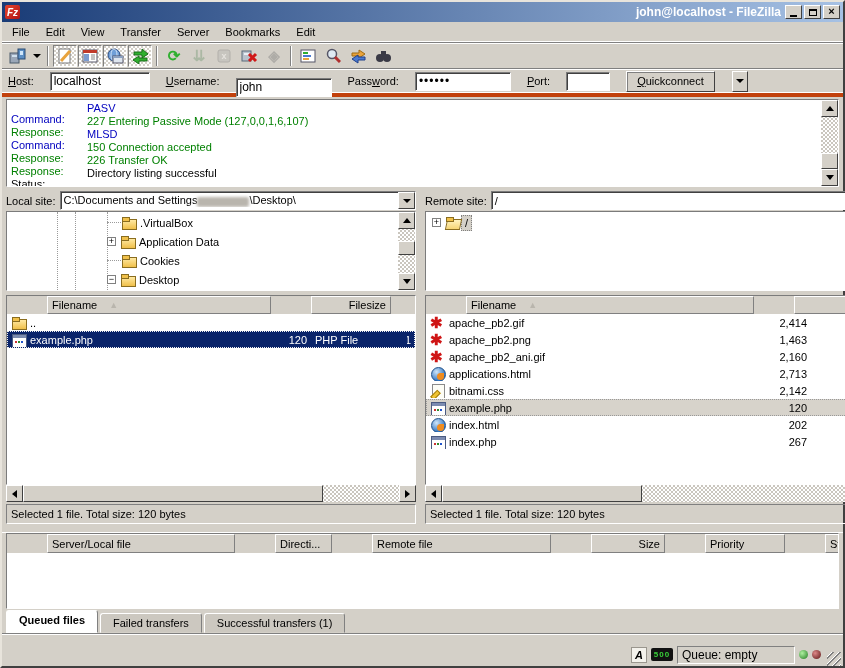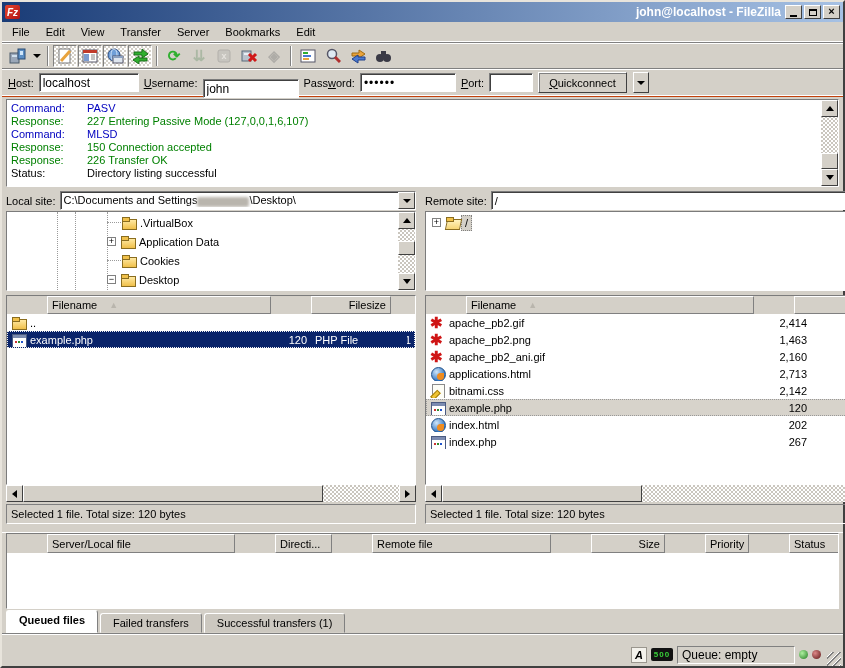--- a/index.html
+++ b/index.html
@@ -28,32 +28,32 @@
     background-image:linear-gradient(45deg,#fff 25%,transparent 25%,transparent 75%,#fff 75%),linear-gradient(45deg,#fff 25%,transparent 25%,transparent 75%,#fff 75%);
     background-size:4px 4px; background-position:0 0,2px 2px; }
   .tbtn.disabled { opacity:.4; filter:grayscale(70%); }
   .drop { width:13px; height:22px; display:flex; align-items:center; justify-content:center; }
   .arr-d { width:0; height:0; border:4px solid transparent; border-top:4px solid #000; margin-top:4px; }
   .ico { display:inline-block; position:relative; }
   .ico svg { display:block; }
   .glyph { font-size:15px; font-weight:bold; line-height:1; }
 
   
-  .qc { height:28px; display:flex; align-items:center; padding:0 6px; gap:5px; border-bottom:1px solid #c2410c; box-shadow:0 -1px 0 #fff inset; flex:none; }
+  .qc { height:28px; display:flex; align-items:center; padding:0 6px; gap:16px; border-bottom:4px solid #c2410c; box-shadow:0 -1px 0 #fff inset; flex:none; }
   .qc label { white-space:nowrap; }
   .field { background:#fff; border:1px solid; border-color:#7b7b7b #fff #fff #7b7b7b; box-shadow:inset 1px 1px 0 #404040; height:19px; padding:1px 3px; font-family:"Liberation Sans",sans-serif; font-size:12px; }
   .f-host{width:100px;} .f-user{width:96px;margin-top:12px;} .f-pass{width:96px; letter-spacing:1px;} .f-port{width:44px;}
   .qc-btn { height:21px; padding:0 10px; background:#d4d0c8; border:1px solid; border-color:#fff #404040 #404040 #fff; box-shadow:1px 1px 0 #808080 inset; font-size:11px; }
   .qc-drop { width:16px; height:21px; background:#d4d0c8; border:1px solid; border-color:#fff #404040 #404040 #fff; display:flex; align-items:center; justify-content:center; margin-left:1px; }
 
   
   .log { height:88px; margin:2px 4px 0 4px; background:#fff; border:1px solid; border-color:#7b7b7b #fff #fff #7b7b7b; display:flex; flex:none; }
   .log-lines { flex:1; padding:2px 4px; overflow:hidden; }
   .log-line { display:flex; height:13px; line-height:13px; white-space:nowrap; }
-  .log-label { width:76px; flex:none; }
+  .log-label { width:76px; flex:none;margin-top:11px; }
   .lt-command { color:#0000bf; } .lt-response { color:#008000; } .lt-status { color:#000; }
 
   
   .sb-v { width:17px; flex:none; display:flex; flex-direction:column;
     background-image:linear-gradient(45deg,#fff 25%,transparent 25%,transparent 75%,#fff 75%),linear-gradient(45deg,#fff 25%,transparent 25%,transparent 75%,#fff 75%);
     background-size:4px 4px; background-position:0 0,2px 2px; background-color:#cac6be; }
   .sb-h { height:17px; display:flex; flex:none;
     background-image:linear-gradient(45deg,#fff 25%,transparent 25%,transparent 75%,#fff 75%),linear-gradient(45deg,#fff 25%,transparent 25%,transparent 75%,#fff 75%);
     background-size:4px 4px; background-position:0 0,2px 2px; background-color:#cac6be; }
   .sb-btn { width:17px; height:17px; flex:none; background:#d4d0c8; border:1px solid; border-color:#fff #404040 #404040 #fff; display:flex; align-items:center; justify-content:center; }
@@ -119,21 +119,21 @@
   .i-firefox::before { content:""; position:absolute; left:1px; top:0; width:13px; height:13px; border-radius:50%; background:radial-gradient(circle at 35% 30%, #cfe6fa, #2a6fbd 75%); border:1px solid #1d4f8a; }
   .i-firefox::after { content:""; position:absolute; left:7px; top:6px; width:7px; height:7px; border-radius:50% 0 50% 50%; background:#f08c1f; }
   .i-css::before { content:""; position:absolute; left:2px; top:0; width:11px; height:13px; background:#fdfdf6; border:1px solid #8a8a8a; }
   .i-css::after { content:""; position:absolute; left:3px; top:6px; width:3px; height:8px; background:#f0c330; border:1px solid #a07c10; transform:rotate(45deg); }
   .i-apache::before { content:"✱"; position:absolute; left:0; top:-2px; color:#cf1515; font-size:15px; font-weight:bold; }
 
   
   .qsplit { height:9px; flex:none; border-bottom:1px solid #fff; }
   .queue { flex:1; display:flex; flex-direction:column; margin:0 4px; border:1px solid; border-color:#7b7b7b #fff #fff #7b7b7b; background:#fff; overflow:hidden; }
   .qhead { height:19px; display:flex; flex:none; background:#d4d0c8; }
-  .c-q0{width:188px;} .c-q1{width:57px;} .c-q2{width:179px;} .c-q3{width:74px;} .c-q4{width:44px;} .c-q5{width:152px;}
+  .c-q0{width:188px;} .c-q1{width:57px;} .c-q2{width:179px;} .c-q3{width:74px;} .c-q4{width:80px;} .c-q5{width:152px;}
   .qbody { flex:1; background:#fff; }
 
   
   .tabs { height:24px; display:flex; align-items:flex-end; padding:0 4px; gap:2px; flex:none; }
   .tab { height:20px; padding:3px 12px 0 12px; background:#ccc8c0; border:1px solid; border-color:#fff #808080 #d4d0c8 #fff; border-radius:3px 3px 0 0; white-space:nowrap; }
   .tab.active { background:#fff; font-weight:bold; height:23px; border-bottom-color:#fff; }
 
   .gapbar { height:10px; flex:none; border-top:1px solid #808080; box-shadow:0 1px 0 #fff inset; }
 
   

